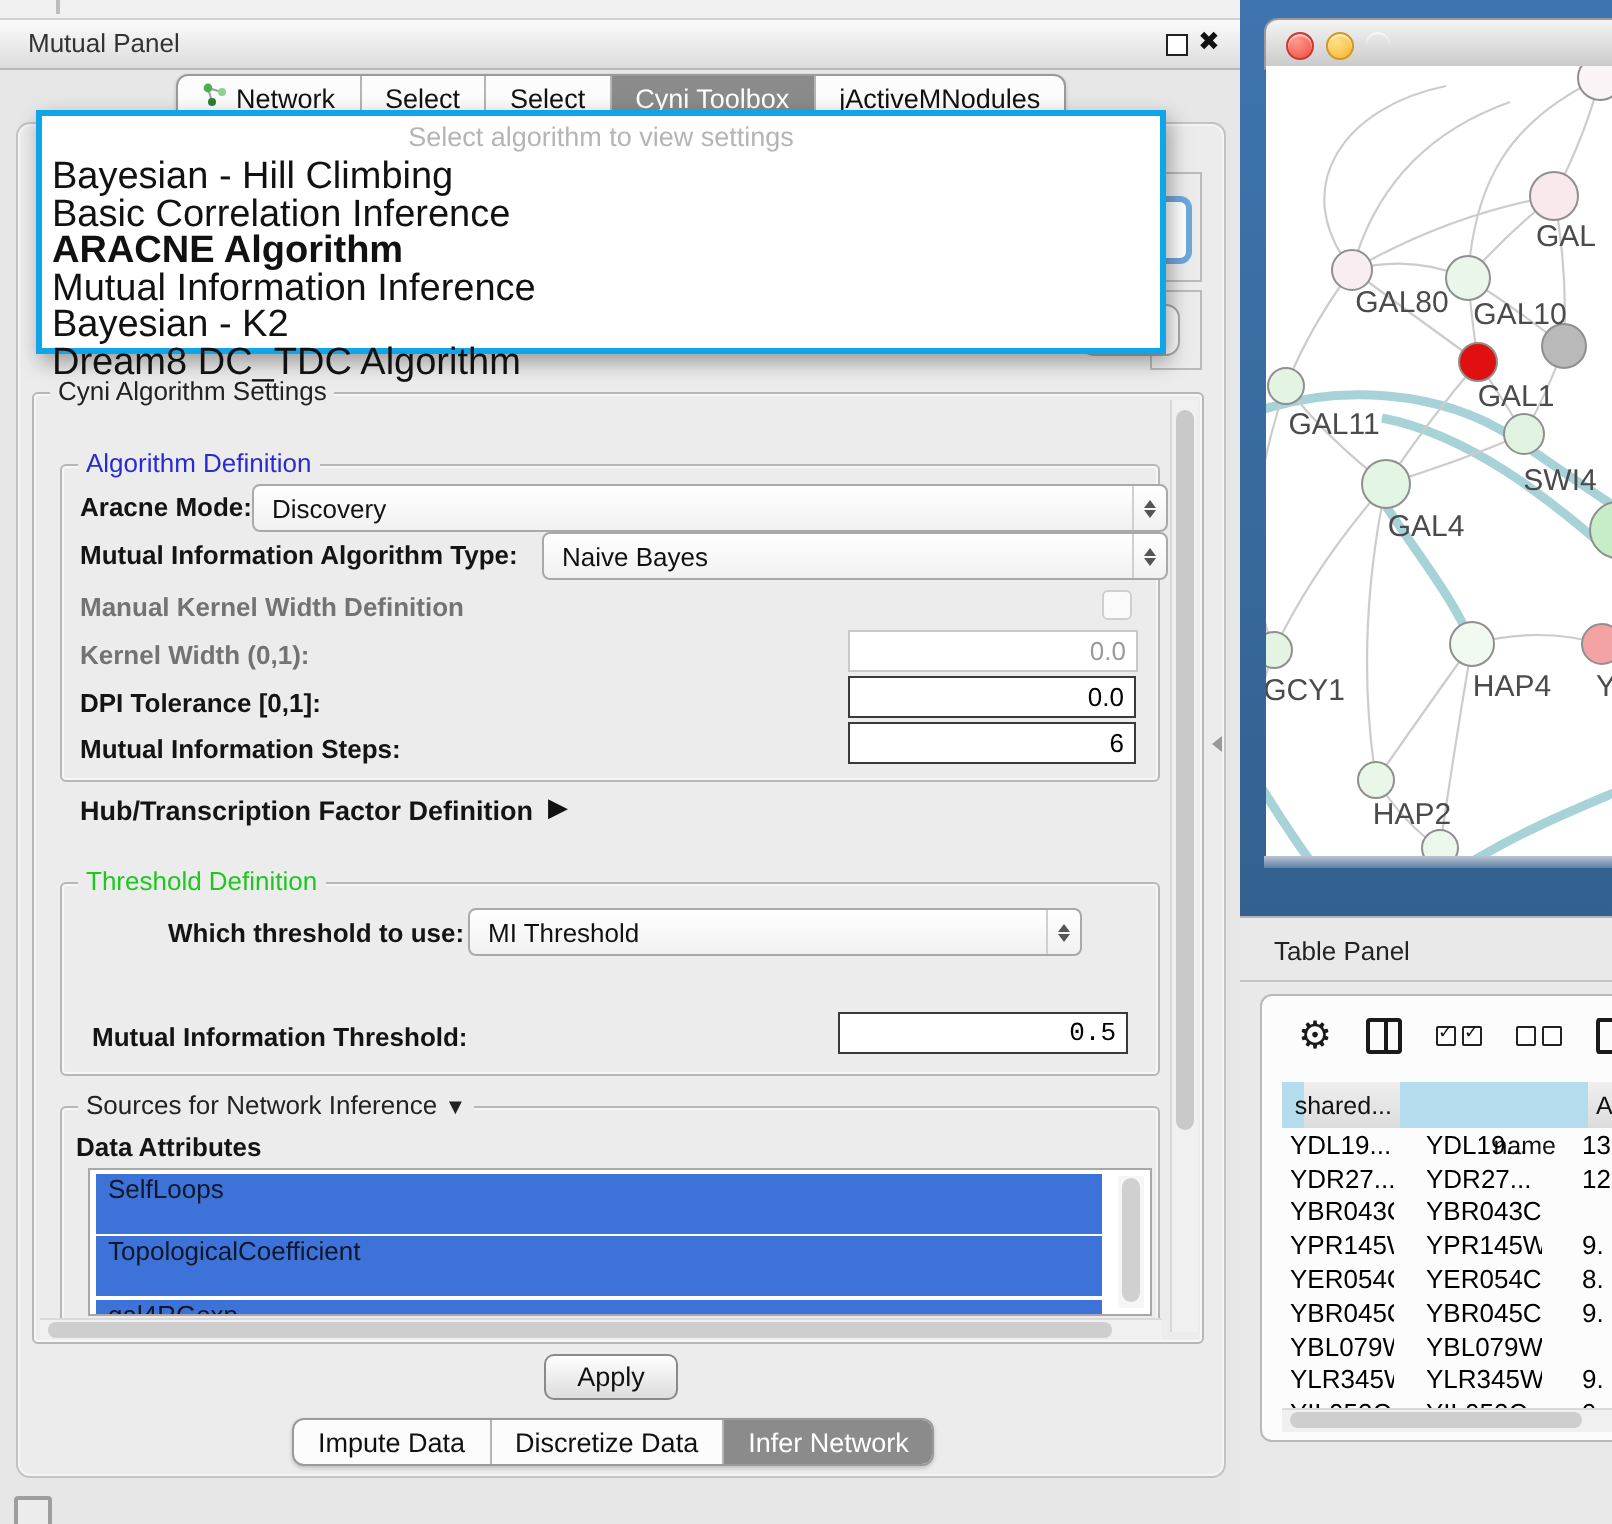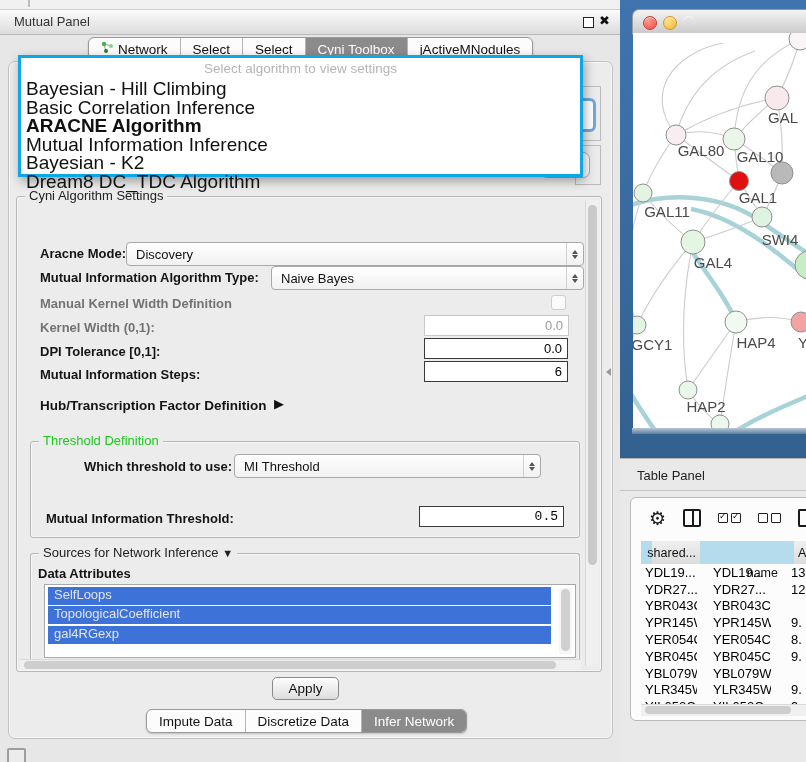--- a/index.html
+++ b/index.html
@@ -64,21 +64,21 @@
   .checkbox{position:absolute;width:13px;height:13px;border:1.5px solid #cfcfcf;border-radius:3px;background:#fafafa;}
 
   
   .vsb-track{position:absolute;background:#f0f0f0;border-left:1px solid #d8d8d8;}
   .vsb-thumb{position:absolute;background:#c9c9c9;border-radius:5px;}
   .hsb-track{position:absolute;background:#f0f0f0;border-top:1px solid #dadada;}
   .hsb-thumb{position:absolute;background:#cecece;border-radius:4px;}
 
   
   #attr-list{left:44px;top:584px;width:530px;height:72px;border:1px solid #a8a8a8;background:#fff;overflow:hidden;}
-  .attr-item{height:18px;line-height:16px;font-size:13px;color:#e5e5e5;padding-left:6px;width:497px;}
+  .attr-item{height:30px;line-height:16px;font-size:13px;color:#0f172a;padding-left:6px;width:497px;}
 
   #apply-btn{left:272px;top:677px;width:65px;height:21px;border:1px solid #8a8a8a;border-radius:5px;
              background:linear-gradient(#fefefe,#dddddd);font-size:13.5px;color:#111;
              display:flex;align-items:center;justify-content:center;}
 
   #mini-icon{left:7px;top:748px;width:15px;height:12px;border:2px solid #9e9e9e;border-radius:2px;background:#ececec;}
   #splitter-arrow{left:606px;top:368px;width:0;height:0;border-top:4px solid transparent;border-bottom:4px solid transparent;
                   border-right:5px solid #999;}
 
   
@@ -170,20 +170,23 @@
   </div>
 
   <div class="abs groupbox" style="left:16px;top:196px;width:584px;height:474px;">
     <span class="legend">Cyni Algorithm Settings</span>
   </div>
 
   <div class="abs vsb-track" style="left:585px;top:200px;width:13px;height:466px;">
     <div class="vsb-thumb" style="left:2px;top:5px;width:9px;height:360px;"></div>
   </div>
 
+  <div class="abs groupbox" style="left:30px;top:232px;width:548px;height:157px;">
+    <span class="legend" style="color:#2a2ad4;">Algorithm Definition</span>
+  </div>
   <span class="lbl" style="left:40px;top:246px;">Aracne Mode:</span>
   <div class="combo" style="left:126px;top:242px;width:447px;height:22px;">
     <span class="cval">Discovery</span>
     <span class="steppers">
         <span class="tri-up"></span>
         <span class="tri-dn"></span>
       </span>
   </div>
   <span class="lbl" style="left:40px;top:270px;">Mutual Information Algorithm Type:</span>
   <div class="combo" style="left:271px;top:266px;width:302px;height:22px;">

